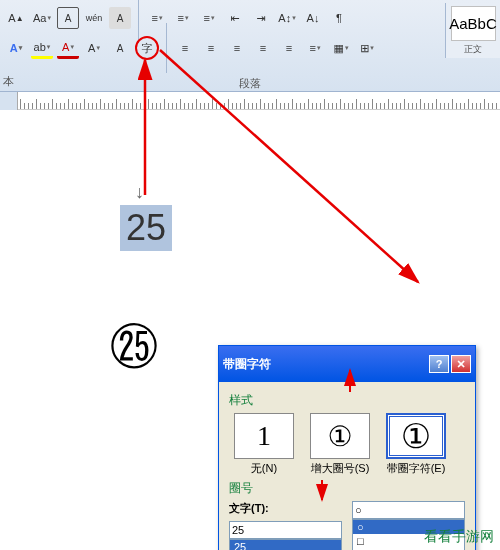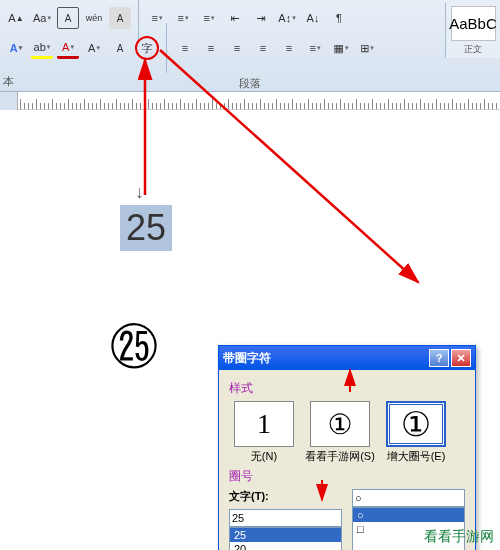--- a/index.html
+++ b/index.html
@@ -24,26 +24,26 @@
 .ruler-corner { position: absolute; left: 0; top: 0; width: 18px; height: 18px; background: #d6e2f0; border-right: 1px solid #aaa; }
 
 
 .doc-area { background: #fff; height: 440px; position: relative; }
 .selected-text { position: absolute; left: 120px; top: 95px; background: #b0c4de; color: #333; font-size: 36px; padding: 2px 6px; font-family: sans-serif; }
 .cursor-mark { position: absolute; left: 135px; top: 72px; font-size: 18px; color: #666; }
 .enclosed-result { position: absolute; left: 110px; top: 210px; font-size: 48px; font-family: serif; }
 
 
 .dialog { position: absolute; left: 218px; top: 235px; width: 258px; background: #ece9d8; border: 1px solid #0054e3; box-shadow: 2px 2px 5px rgba(0,0,0,0.3); font-size: 12px; }
-.titlebar { background: linear-gradient(#3a6ef0, #0054e3); color: #fff; height: 24px; display: flex; align-items: center; padding: 0 4px; font-weight: bold; }
+.titlebar { background: linear-gradient(#3a6ef0, #0054e3); color: #fff; height: 36px; display: flex; align-items: center; padding: 0 4px; font-weight: bold; }
 .titlebar-text { flex: 1; font-size: 12px; }
 .titlebar-btn { width: 20px; height: 18px; margin-left: 2px; background: linear-gradient(#f0a0a0, #d03030); border: 1px solid #fff; color: #fff; font-size: 11px; display: flex; align-items: center; justify-content: center; cursor: pointer; }
 .titlebar-btn.help { background: linear-gradient(#a0c0f0, #5080d0); }
 .dlg-body { padding: 6px 10px 10px; }
-.fieldset-lbl { color: #a21caf; font-size: 12px; margin: 4px 0; }
+.fieldset-lbl { color: #15803d; font-size: 12px; margin: 4px 0; }
 .style-row { display: flex; gap: 6px; margin-bottom: 4px; }
 .style-opt { width: 70px; text-align: center; cursor: pointer; }
 .style-box { width: 60px; height: 46px; border: 1px solid #888; background: #fff; display: flex; align-items: center; justify-content: center; font-size: 28px; font-family: serif; margin: 0 auto 2px; }
 .style-box.selected { border: 2px solid #2a5fd0; background: #fff; box-shadow: inset 0 0 0 1px #fff, inset 0 0 0 2px #2a5fd0; }
 .style-caption { font-size: 11px; }
 .col2 { display: flex; gap: 10px; }
 .col { flex: 1; }
 .col-lbl { font-size: 11px; margin-bottom: 5px; font-weight: bold; }
 .textbox { width: 100%; border: 1px solid #7f9db9; background: #fff; padding: 2px; font-size: 11px; }
 .listbox { width: 100%; height: 70px; border: 1px solid #7f9db9; background: #fff; overflow: auto; font-size: 11px; }
@@ -238,25 +238,25 @@
     </div>
     <div class="dlg-body">
       <div class="fieldset-lbl">样式</div>
       <div class="style-row">
         <div class="style-opt">
           <div class="style-box">1</div>
           <div class="style-caption">无(N)</div>
         </div>
         <div class="style-opt">
           <div class="style-box">①</div>
-          <div class="style-caption">看看手游网(S)</div>
+          <div class="style-caption">增大圈号(S)</div>
         </div>
         <div class="style-opt">
           <div class="style-box selected" style="font-size:34px">①</div>
-          <div class="style-caption">增大圈号(E)</div>
+          <div class="style-caption">带圈字符(E)</div>
         </div>
       </div>
       <div class="fieldset-lbl">圈号</div>
       <div class="col2">
         <div class="col">
           <div class="col-lbl">文字(T):</div>
           <input class="textbox" value="25" style="">
           <div class="listbox">
             <div class="listbox-item selected">25</div>
             <div class="listbox-item">20</div>

